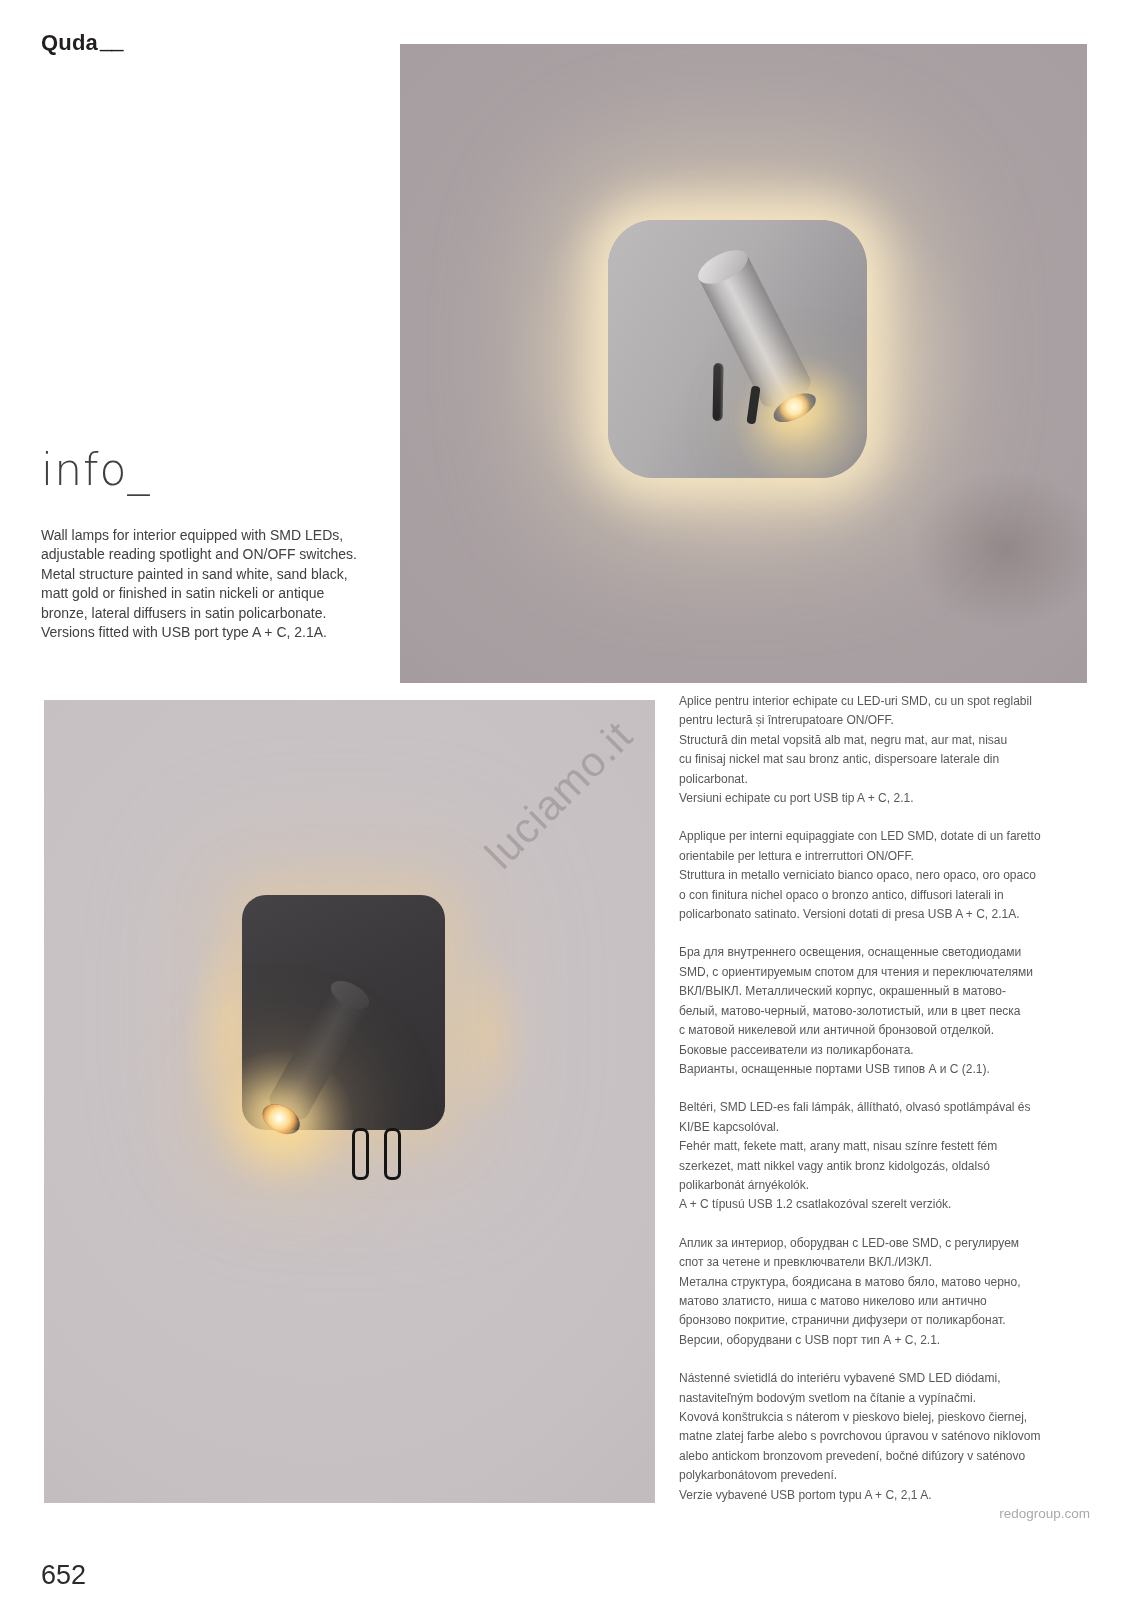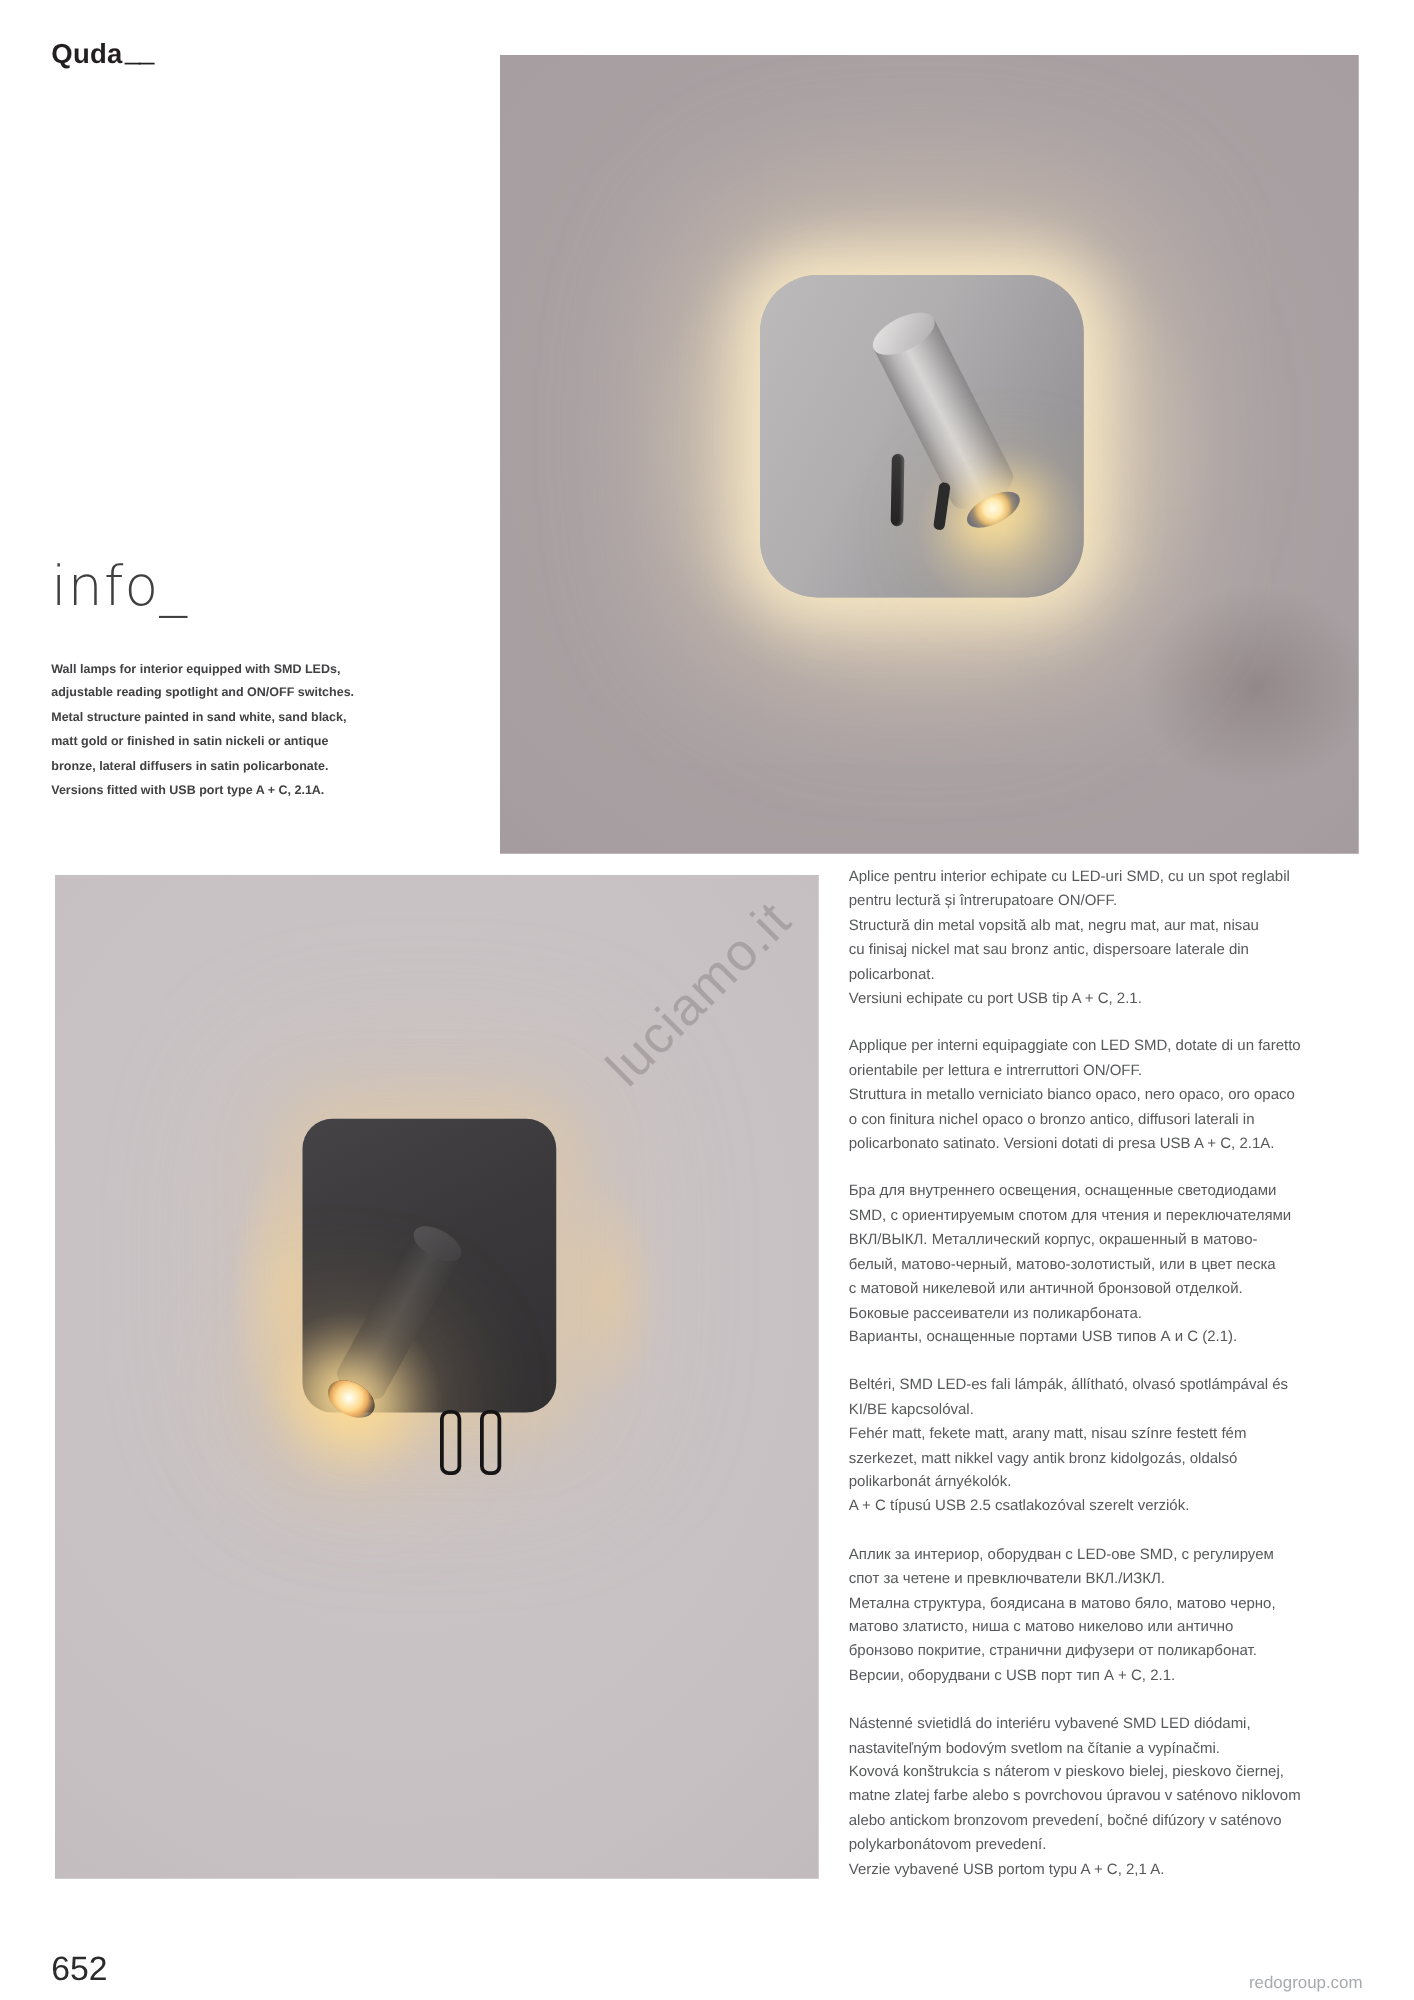--- a/index.html
+++ b/index.html
@@ -106,34 +106,34 @@
     font-size:42px;letter-spacing:1px;color:rgba(120,110,112,.38);white-space:nowrap;
   }
 
   
   .info{position:absolute;left:41px;top:448px;width:370px;}
   .info h1{
     margin:0 0 34px 0;font-family:"DejaVu Sans","Liberation Sans",sans-serif;
     font-size:44px;font-weight:200;color:#3f3f3f;letter-spacing:1px;line-height:1;
   }
   .info p{
-    margin:0;font-size:10px;line-height:19.4px;font-weight:700;color:var(--heading-text,#414042);
+    margin:0;font-size:14px;line-height:19.4px;font-weight:400;color:var(--heading-text,#414042);
     white-space:pre;
   }
 
   
   .translations{position:absolute;left:663px;top:692px;width:460px;}
   .translations p{
     margin:0 0 19px 16px;font-size:12px;line-height:19.4px;color:var(--body-text,#57585a);
     white-space:pre;
   }
 
   
   .page-number{position:absolute;left:41px;top:1536px;font-size:27px;font-weight:500;color:#2b2b2b;margin-top:24px;}
-  .website{position:absolute;right:41px;top:1578px;font-size:13.5px;color:var(--footer-muted,#a7a9ac);text-decoration:none;}
+  .website{position:absolute;right:41px;top:1506px;font-size:13.5px;color:var(--footer-muted,#a7a9ac);text-decoration:none;}
 </style>
 </head>
 <body>
 
 <div class="page">
 
   <div class="brand">
     <span>Quda</span><span class="us">__</span>
   </div>
 
@@ -192,21 +192,21 @@
 ВКЛ/ВЫКЛ. Металлический корпус, окрашенный в матово-
 белый, матово-черный, матово-золотистый, или в цвет песка
 с матовой никелевой или античной бронзовой отделкой.
 Боковые рассеиватели из поликарбоната.
 Варианты, оснащенные портами USB типов А и С (2.1).</p>
     <p>Beltéri, SMD LED-es fali lámpák, állítható, olvasó spotlámpával és
 KI/BE kapcsolóval.
 Fehér matt, fekete matt, arany matt, nisau színre festett fém
 szerkezet, matt nikkel vagy antik bronz kidolgozás, oldalsó
 polikarbonát árnyékolók.
-A + C típusú USB 2.5 csatlakozóval szerelt verziók.</p>
+A + C típusú USB 1.2 csatlakozóval szerelt verziók.</p>
     <p>Аплик за интериор, оборудван с LED-ове SMD, с регулируем
 спот за четене и превключватели ВКЛ./ИЗКЛ.
 Метална структура, боядисана в матово бяло, матово черно,
 матово златисто, ниша с матово никелово или антично
 бронзово покритие, странични дифузери от поликарбонат.
 Версии, оборудвани с USB порт тип А + С, 2.1.</p>
     <p>Nástenné svietidlá do interiéru vybavené SMD LED diódami,
 nastaviteľným bodovým svetlom na čítanie a vypínačmi.
 Kovová konštrukcia s náterom v pieskovo bielej, pieskovo čiernej,
 matne zlatej farbe alebo s povrchovou úpravou v saténovo niklovom

